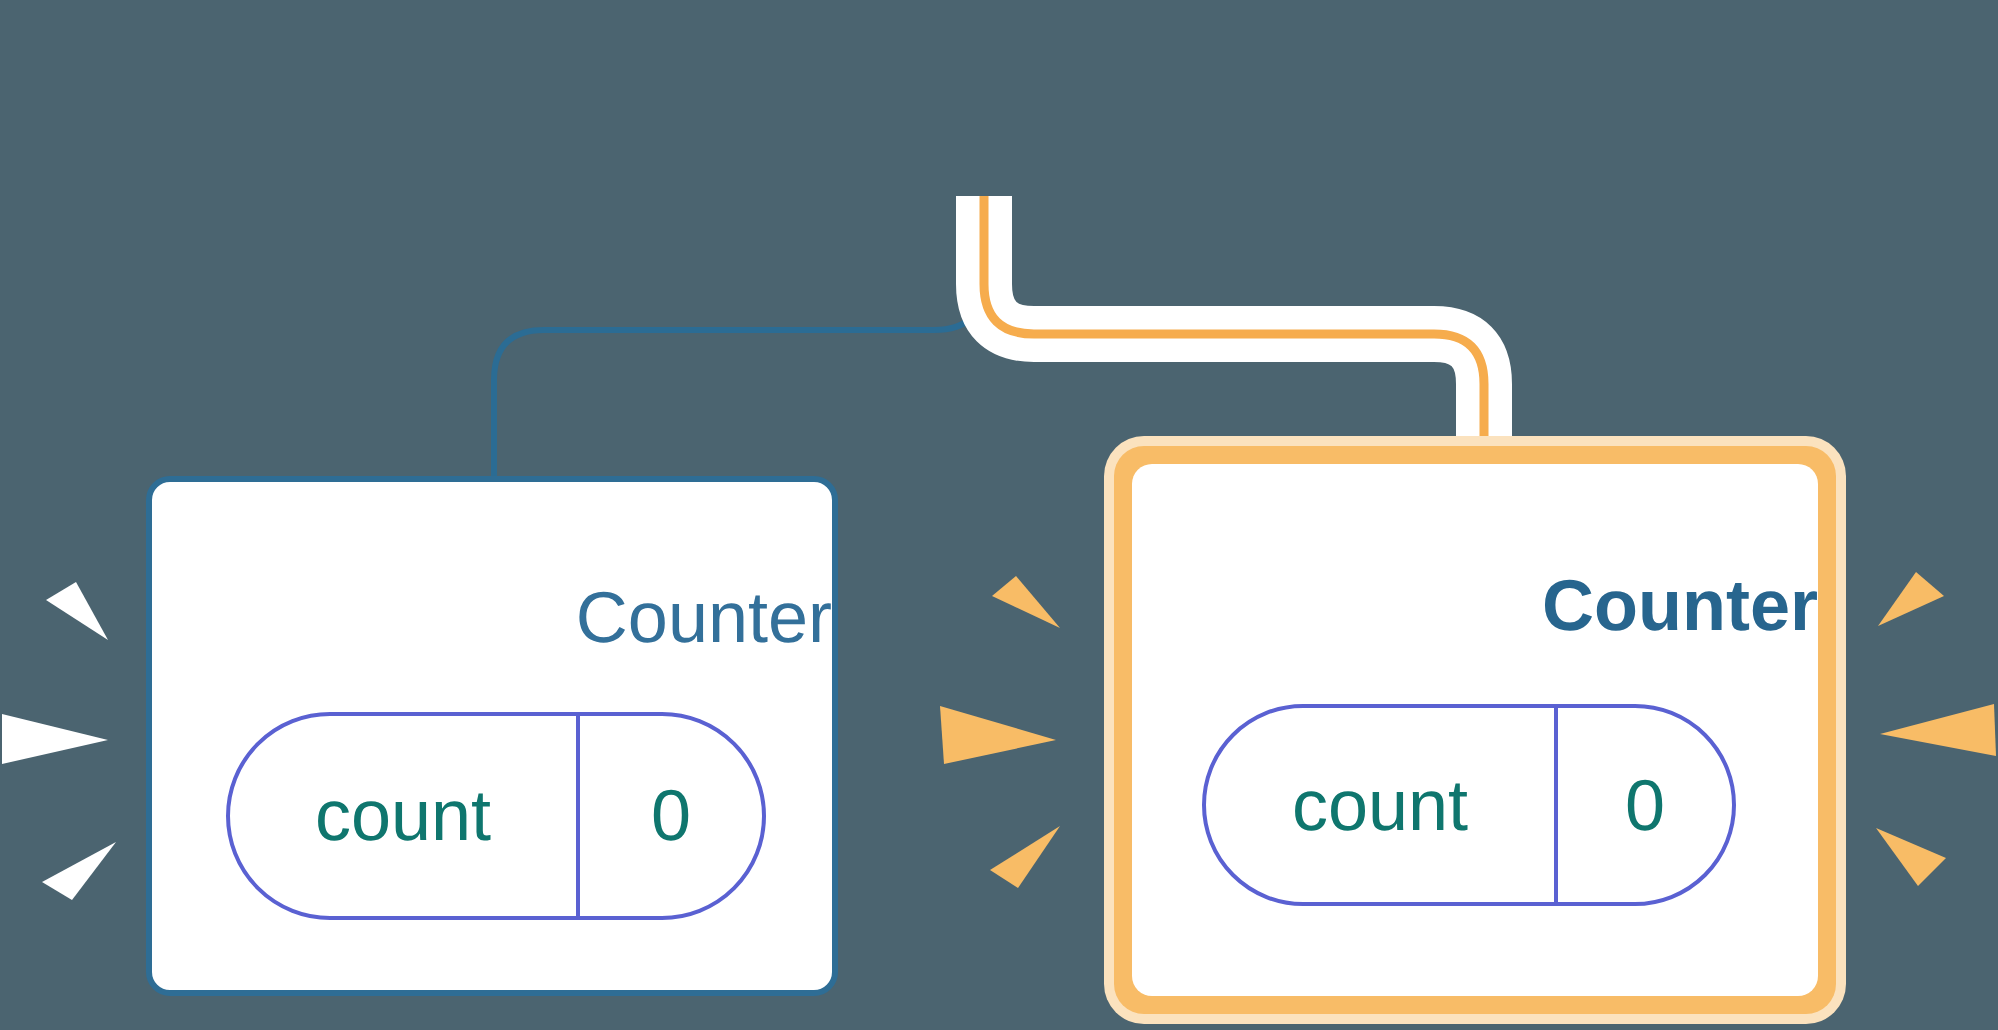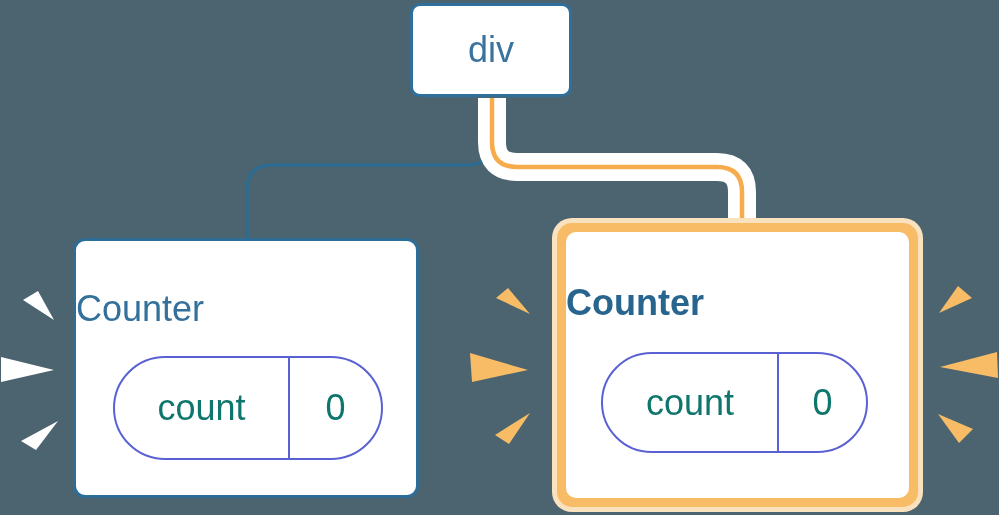--- a/index.html
+++ b/index.html
@@ -60,21 +60,21 @@
     width: 100%; height: 100%;
     background: #ffffff;
     border-radius: 10px;
     position: relative;
   }
 
   .node-title {
     position: absolute;
     top: 47px; left: 0;
     width: 100%;
-    text-align: left;
+    text-align: right;
     font-size: 36px;
     color: #33709A;
     font-weight: 500;
   }
   .counter-right-inner .node-title {
     top: 50px;
     font-weight: 700;
     color: #27658E;
   }
 
@@ -128,23 +128,20 @@
       <polygon points="530,413 495,435 509,444" fill="#F8BC66"></polygon>
     </g>
 
     <g>
       <polygon points="939,313 958,286 972,298" fill="#F8BC66"></polygon>
       <polygon points="940,367 997,352 998,378" fill="#F8BC66"></polygon>
       <polygon points="938,414 973,429 959,443" fill="#F8BC66"></polygon>
     </g>
   </svg>
 
-  <div class="div-node">
-    <span>div</span>
-  </div>
 
   <div class="counter-left">
     <div class="node-title">Counter</div>
     <div class="state-pill">
       <div class="pill-key">count</div>
       <div class="pill-val">0</div>
     </div>
   </div>
 
   <div class="counter-right-outer">

